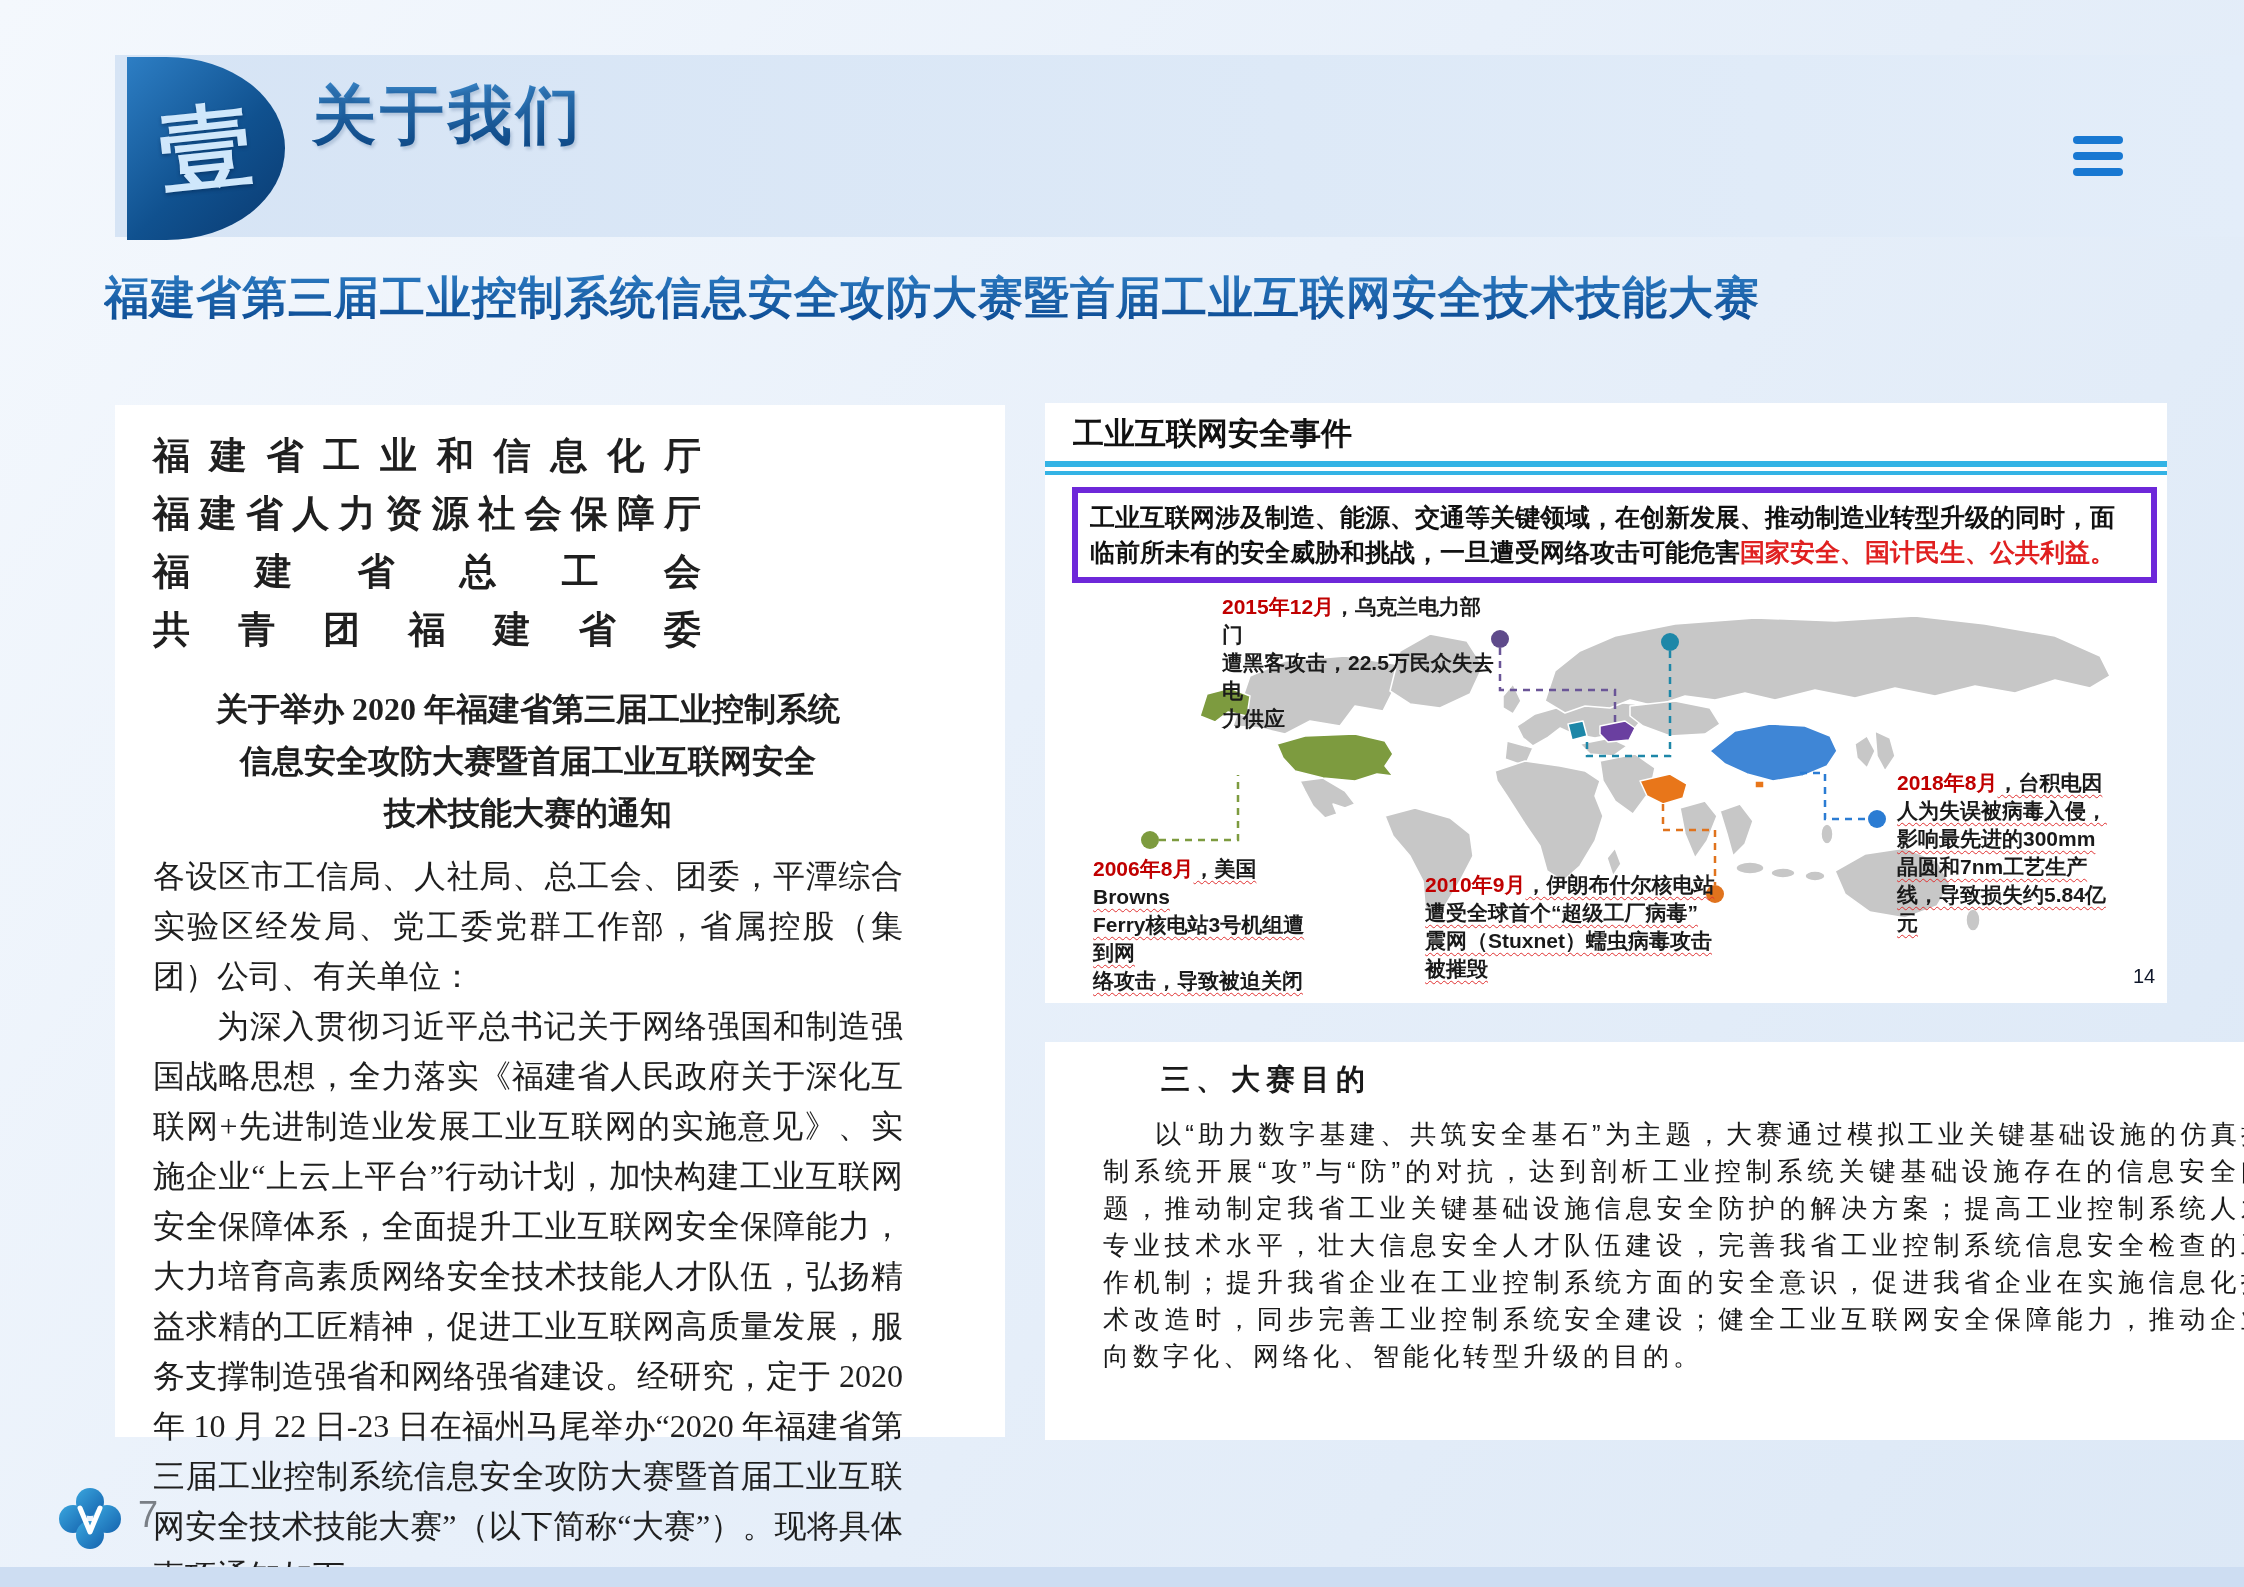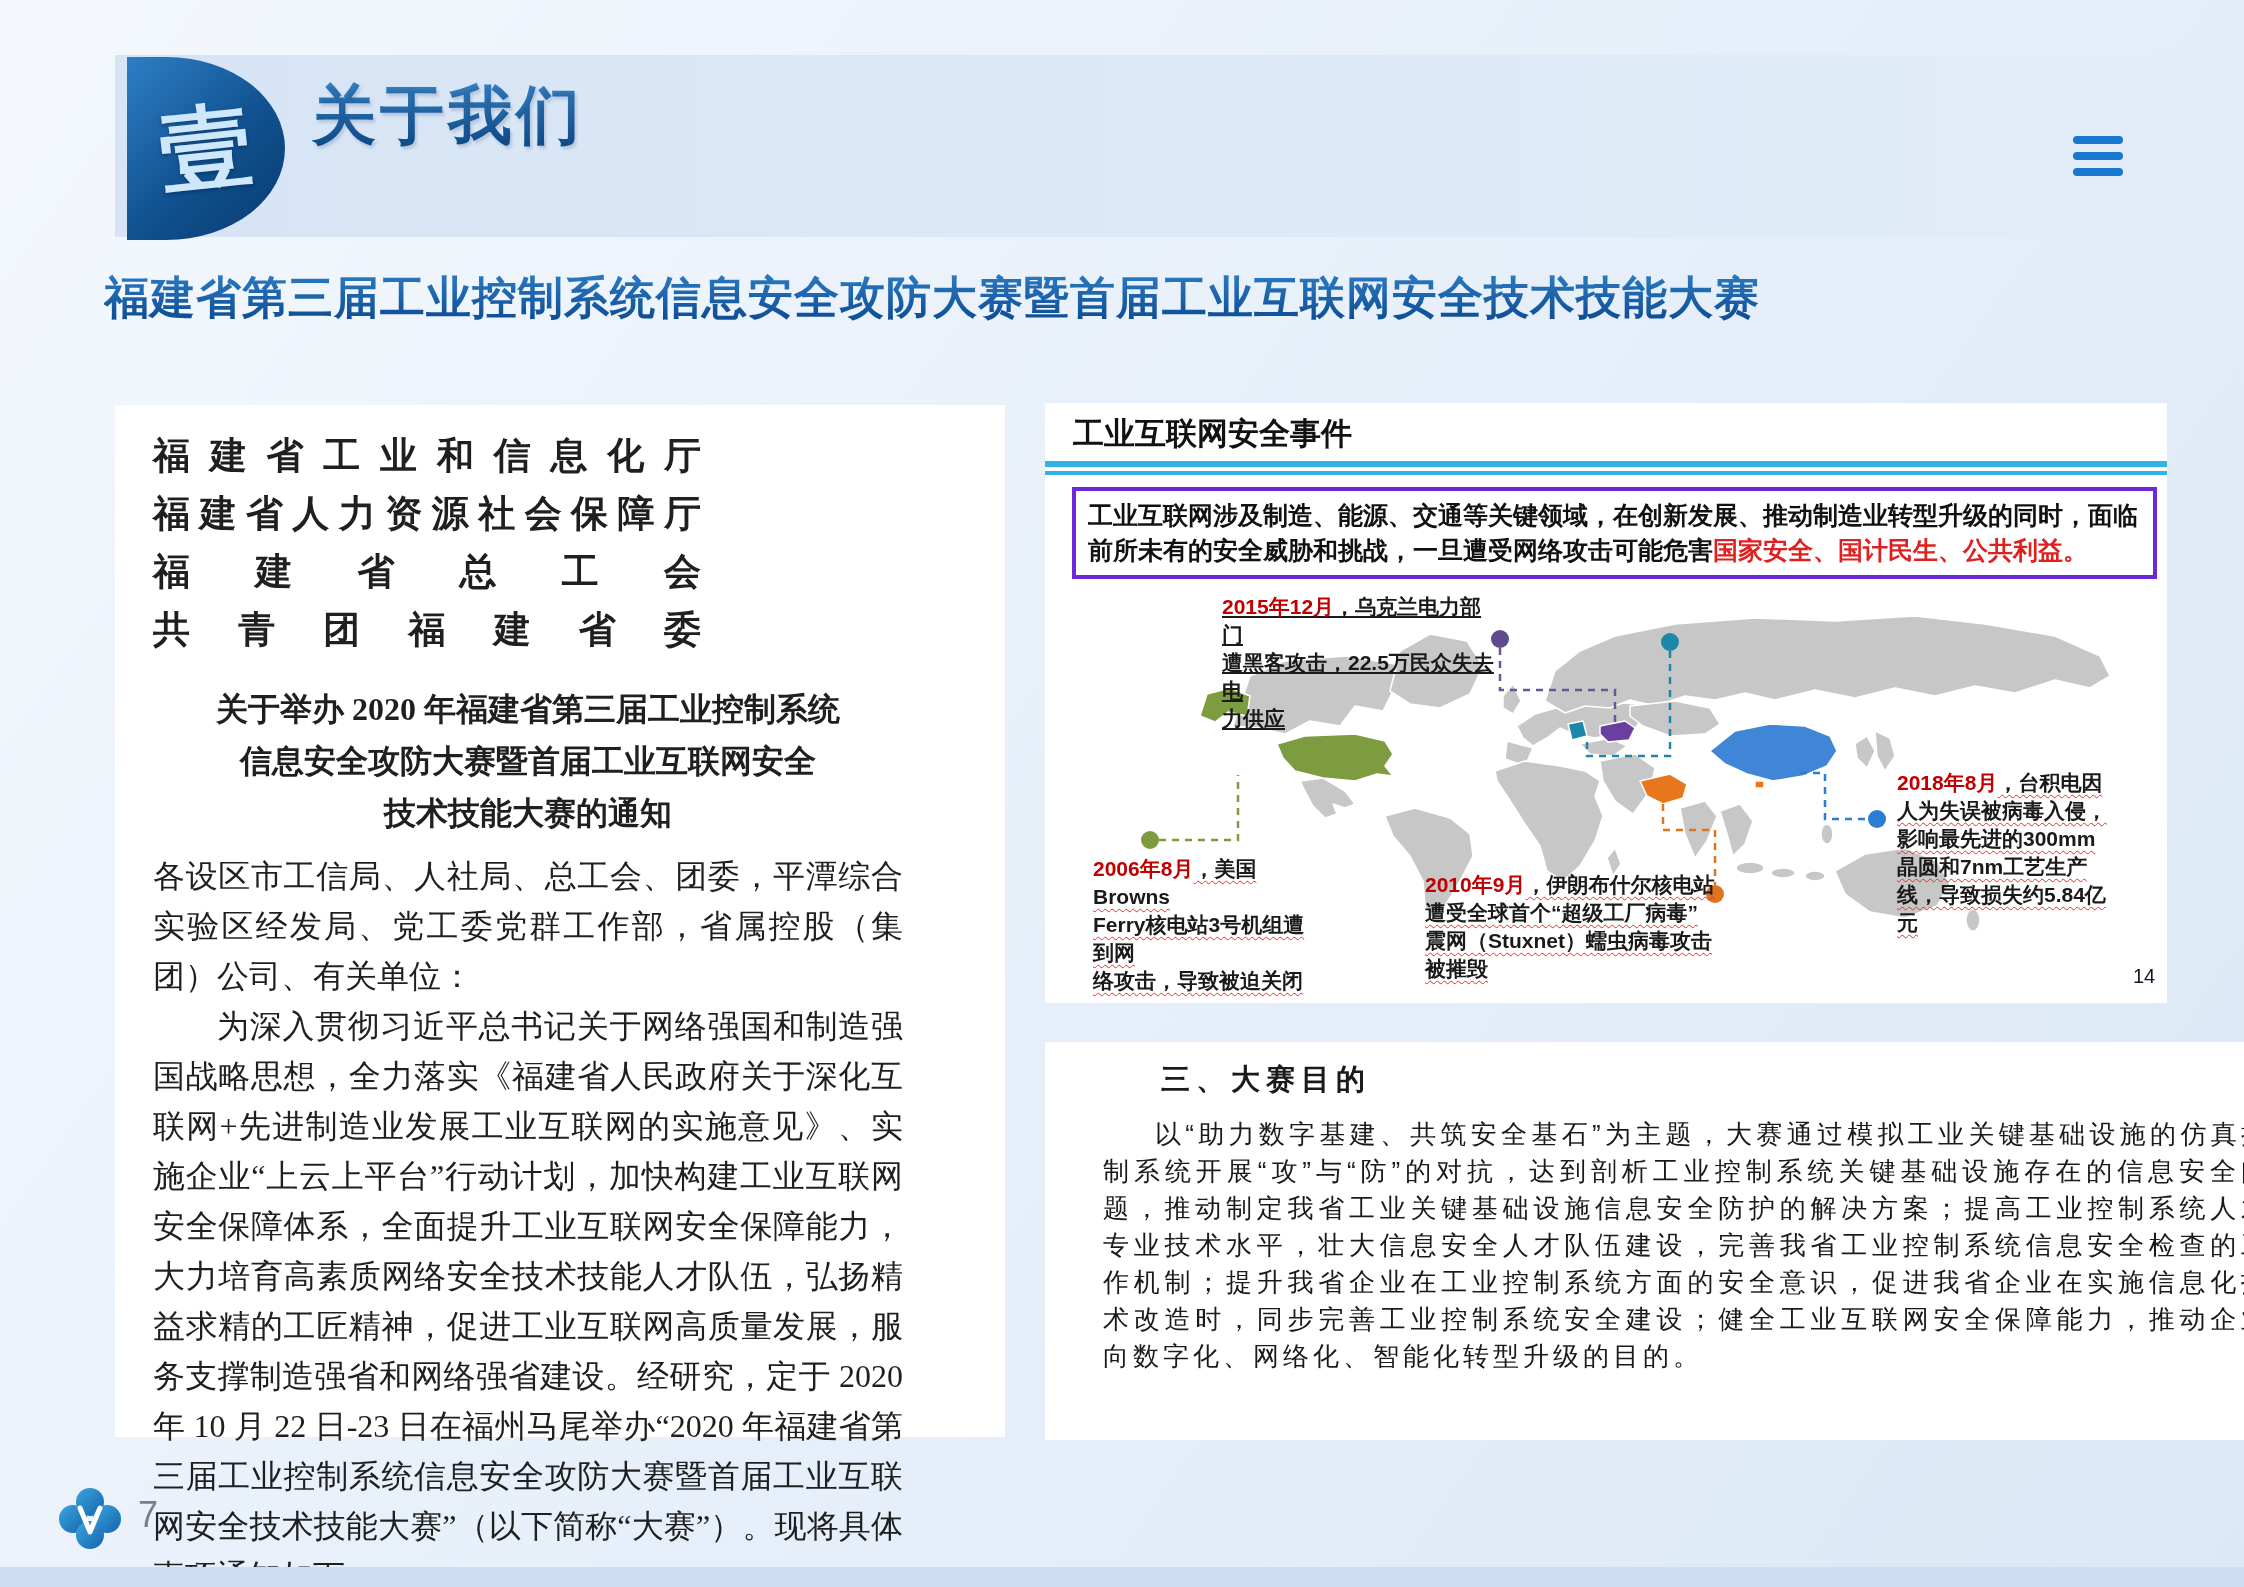--- a/index.html
+++ b/index.html
@@ -52,29 +52,29 @@
   .doc-title{margin-top:24px;font-size:32px;font-weight:700;line-height:52px;text-align:center;}
   .doc-body{margin-top:12px;font-size:32px;line-height:50px;text-align:justify;}
   .doc-body p{margin:0;}
   .doc-body .indent{text-indent:2em;}
   
   .events-panel{left:1045px;top:403px;width:1122px;height:600px;box-sizing:border-box;}
   .events-title{position:absolute;left:28px;top:10px;font-size:31px;font-weight:800;color:#111;}
   .events-rule{position:absolute;left:0;top:58px;width:1122px;height:4px;
     border-top:6px solid #33b3e5;border-bottom:4px solid #33b3e5;}
   .intro-box{position:absolute;left:27px;top:84px;width:1085px;box-sizing:border-box;
-    border:4px solid #6d28d9;padding:7px 12px;font-size:25px;font-weight:700;
+    border:6px solid #6d28d9;padding:7px 12px;font-size:25px;font-weight:700;
     line-height:35px;color:#111;}
   .intro-red{color:#e02020;}
   .map-svg{position:absolute;left:10px;top:172px;width:1100px;height:392px;}
   .map-note{position:absolute;font-size:21px;font-weight:700;line-height:28px;color:#1a1a1a;}
   .note-date{color:#c00000;}
   .note-body{white-space:pre-line;}
   .wavy .note-body{text-decoration:underline wavy #e03030 1px;text-underline-offset:4px;}
-  .n2015{left:177px;top:190px;width:280px;text-decoration:underline;}
+  .n2015{left:177px;top:190px;width:280px;}
   .n2018e{left:717px;top:190px;width:300px;}
   .n2006{left:48px;top:452px;width:230px;}
   .n2010{left:380px;top:468px;width:300px;}
   .n2018t{left:852px;top:366px;width:250px;}
   .page-marker{position:absolute;left:1088px;top:562px;font-size:20px;color:#0f172a;}
   
   .purpose-panel{left:1045px;top:1042px;width:1278px;height:398px;box-sizing:border-box;
     padding:18px 52px 0 58px;font-family:Liberation Sans, sans-serif;color:#1a1a1a;}
   .purpose-heading{font-size:29px;font-weight:700;letter-spacing:6px;padding-left:58px;}
   .purpose-body{margin-top:16px;font-size:26px;line-height:37px;letter-spacing:4px;

